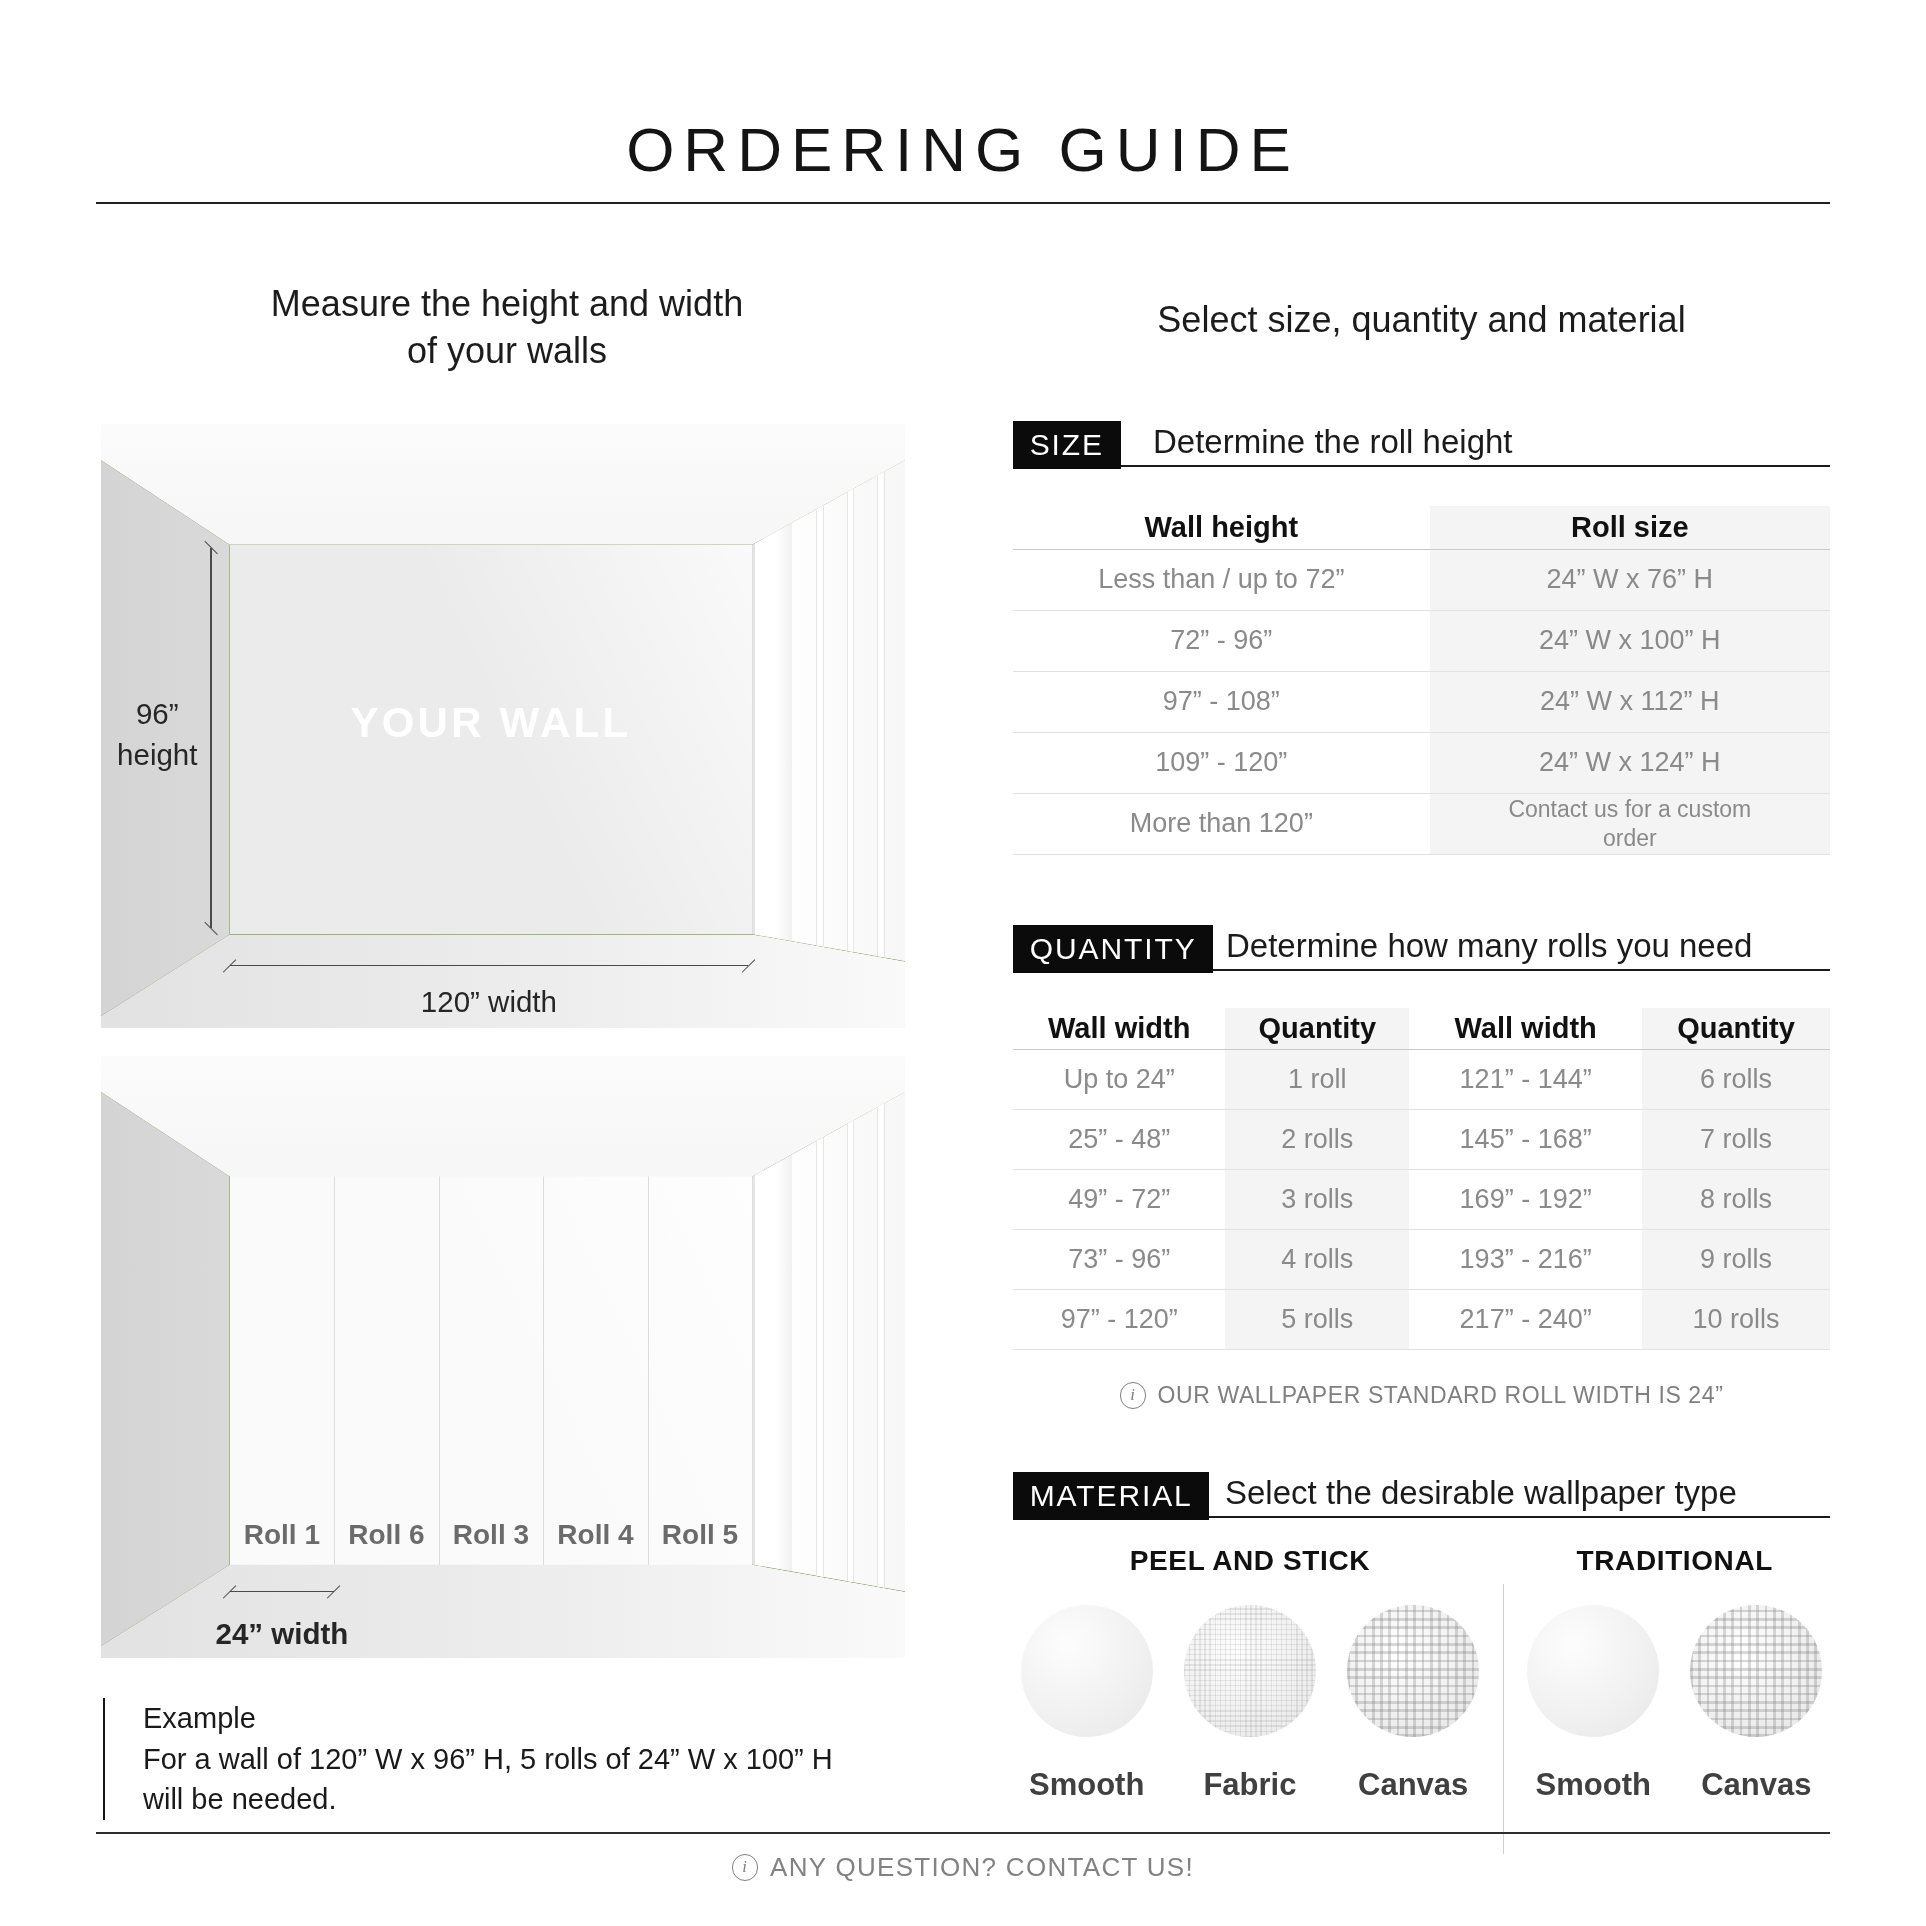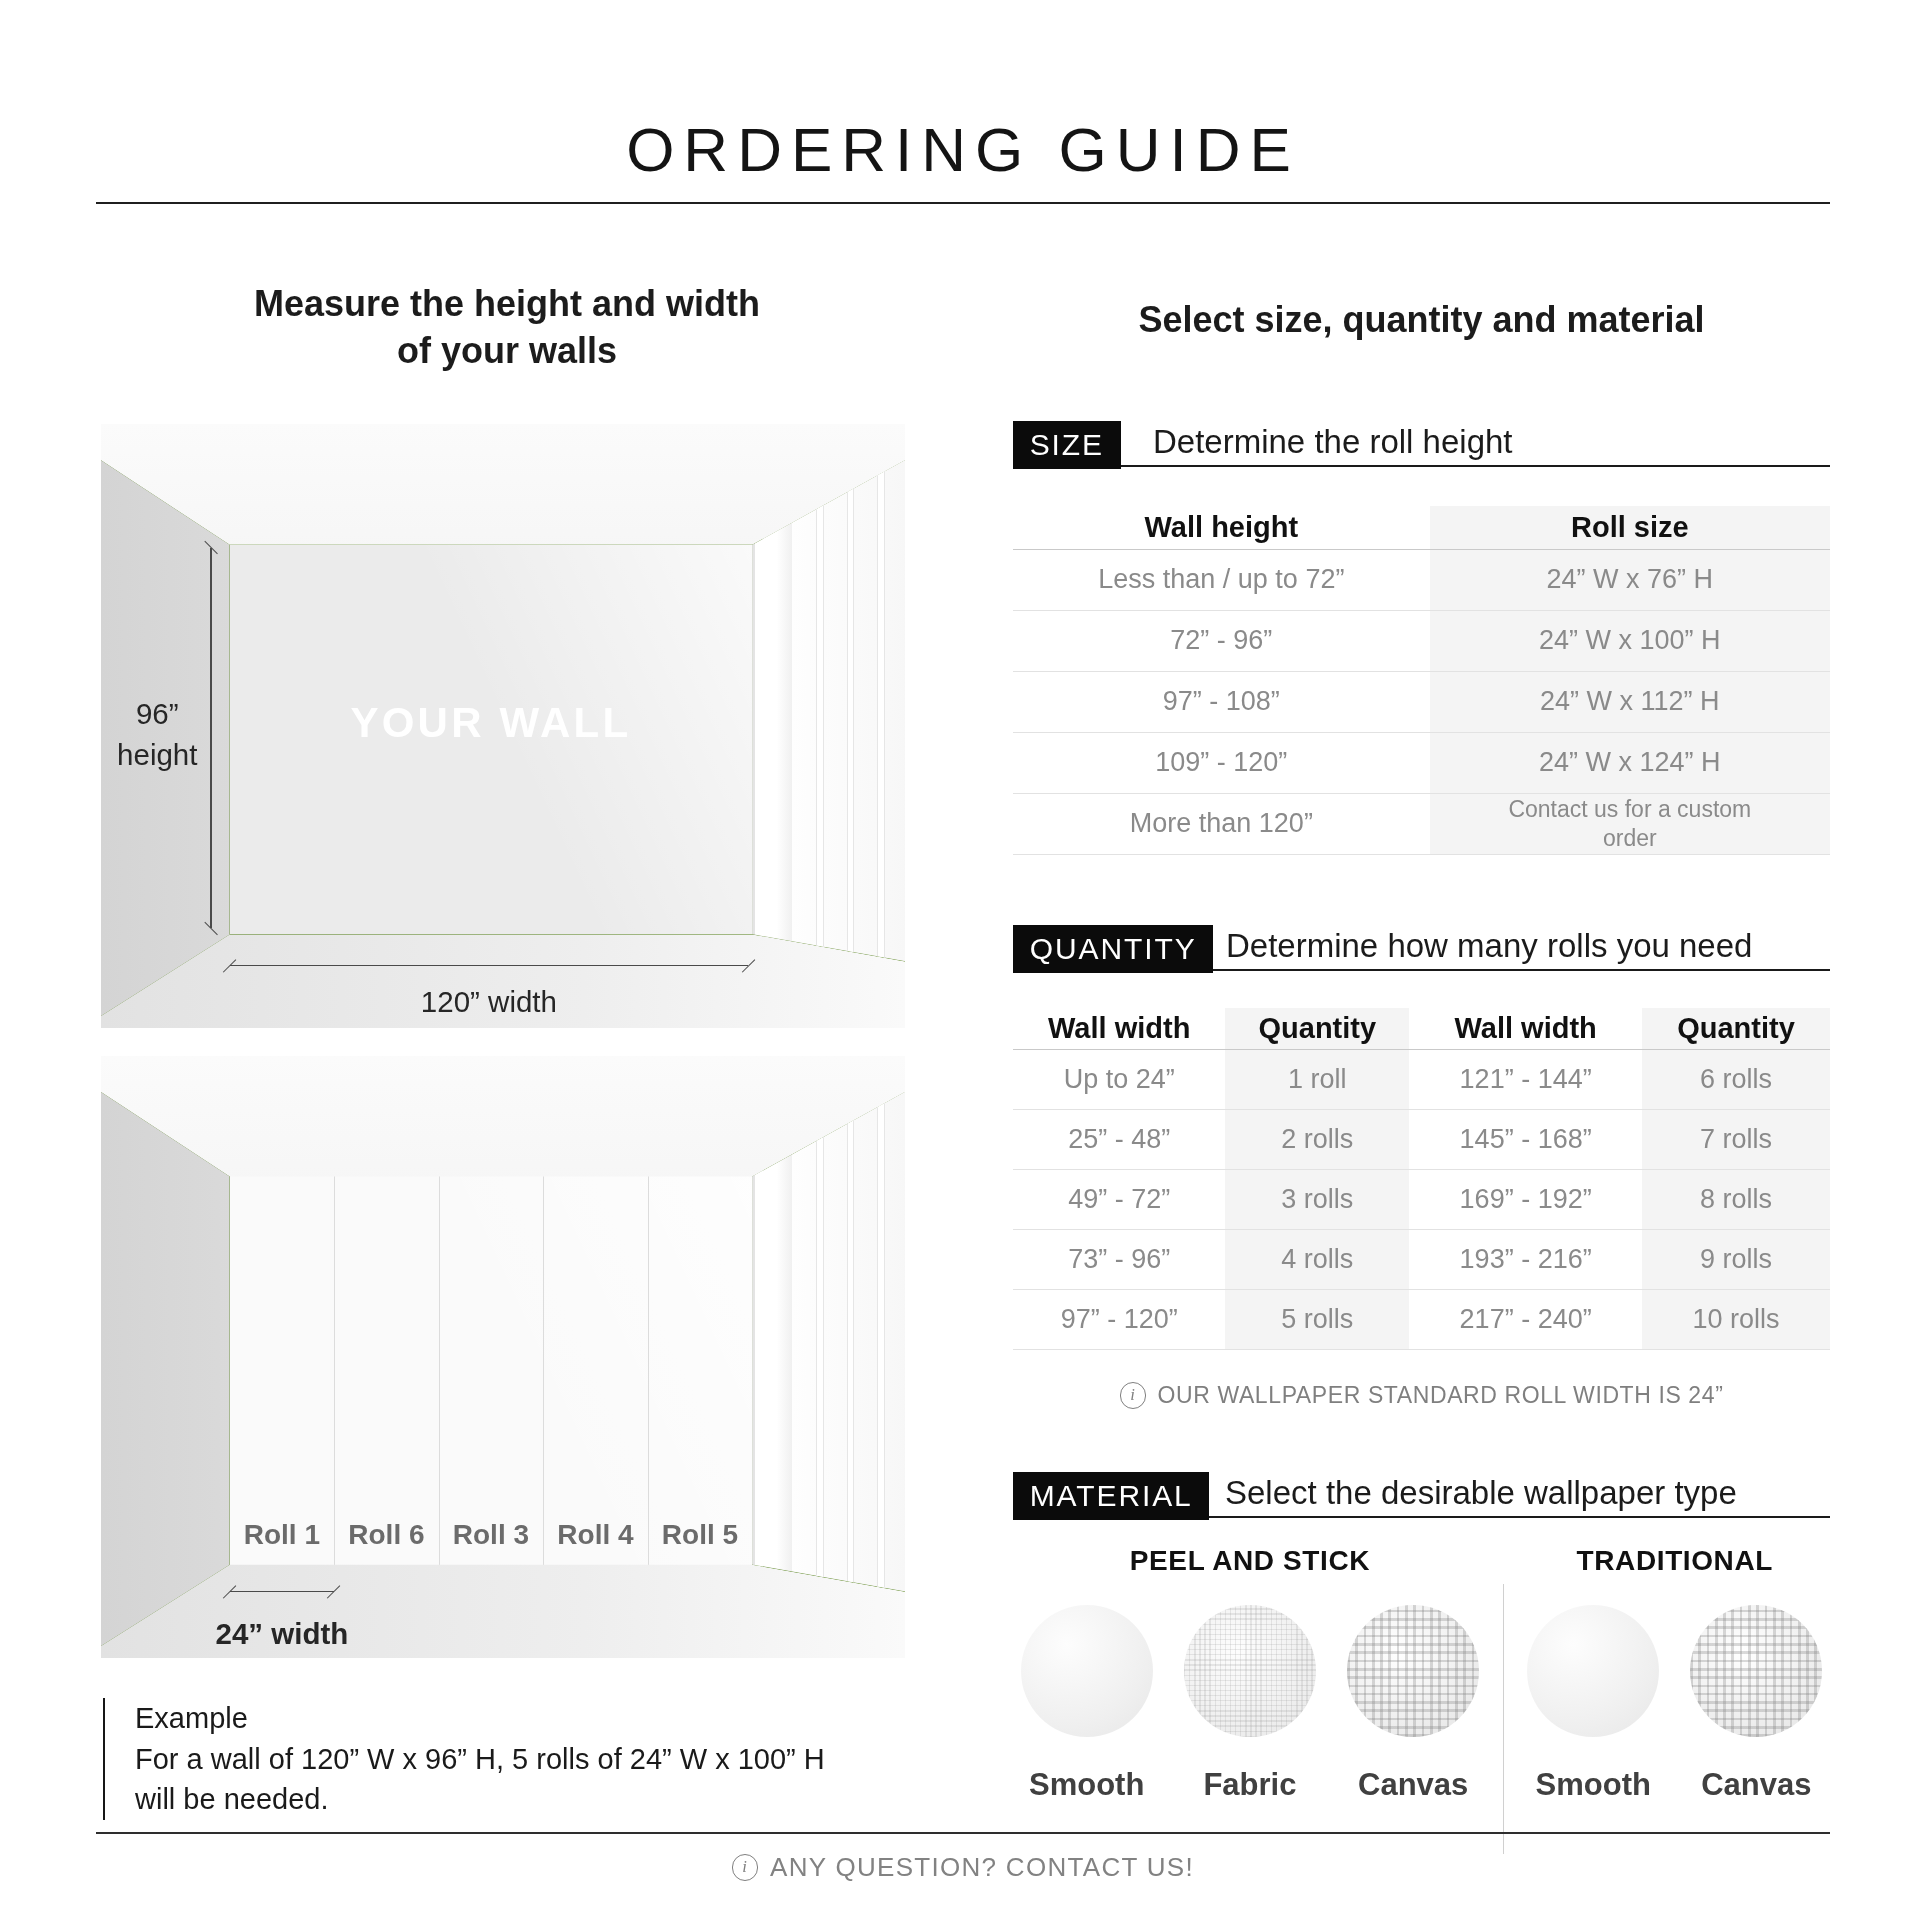--- a/index.html
+++ b/index.html
@@ -5,21 +5,21 @@
   html,body{margin:0;padding:0;background:#ffffff;}
   .page{position:relative;width:1926px;height:1926px;background:#ffffff;
         font-family:"Liberation Sans", sans-serif;color:#1a1a1a;overflow:hidden;}
 
   
   .page-title{position:absolute;top:72px;left:0;right:0;text-align:center;
     font-size:62px;font-weight:400;letter-spacing:9px;color:#141414;white-space:nowrap;}
   .top-rule{position:absolute;top:202px;left:96px;width:1734px;height:1.9px;background:#1f1f1f;}
 
   
-  .col-heading{position:absolute;font-size:36px;font-weight:700;color:#1c1c1c;
+  .col-heading{position:absolute;font-size:36px;font-weight:400;color:#1c1c1c;
     text-align:center;line-height:1.3;white-space:pre-line;margin:0;}
   .left-heading{top:281px;left:109px;width:796px;}
   .right-heading{top:297px;left:1013px;width:817px;}
 
   
   .room{position:absolute;left:101px;width:804px;background:#4d7c0f;overflow:hidden;}
   .room1{top:424px;height:604px;}
   .room2{top:1056px;height:602px;font-weight:bold;}
   .ceiling{position:absolute;inset:0;background:linear-gradient(180deg,#fbfbfb,#e7e7e7 90%);
     clip-path:polygon(0 0,100% 0,100% 6%,81% 20%,16% 20%,0 6%);}
@@ -60,21 +60,21 @@
   .room2 .dimh{left:16%;width:13%;top:88.9%;}
   .dim-label{position:absolute;font-size:29.5px;color:#262626;text-align:center;white-space:pre-line;line-height:1.4;}
   .height-label{left:1.5%;width:11%;top:44.5%;}
   .width-label{left:16%;width:64.5%;top:92.3%;}
   .width24-label{left:9%;width:27%;top:92.6%;}
   .your-wall{position:absolute;left:16%;width:65%;top:45.5%;text-align:center;
     font-size:42px;font-weight:700;letter-spacing:3.2px;color:#ffffff;}
 
   
   .example{position:absolute;top:1698px;left:103px;border-left:2.6px solid #161616;
-    padding-left:30px;font-size:29px;line-height:1.4;color:#1a1a1a;}
+    padding-left:38px;font-size:29px;line-height:1.4;color:#1a1a1a;}
 
   
   .section{position:absolute;left:1013px;width:817px;}
   .size-section{top:421px;} .quantity-section{top:925px;} .material-section{top:1472px;}
   .sec-head{position:relative;height:51px;}
   .sec-head .rule{position:absolute;left:0;right:0;bottom:5.1px;height:1.9px;background:#1a1a1a;}
   .tag{position:absolute;left:0;top:0;height:48px;background:#0b0b0b;color:#ffffff;
     font-size:30px;letter-spacing:1.9px;display:inline-flex;align-items:center;
     padding:0 16.7px;z-index:2;}
   .sec-sub{position:absolute;top:0;height:42px;line-height:42px;font-size:33px;color:#1b1b1b;white-space:nowrap;}

